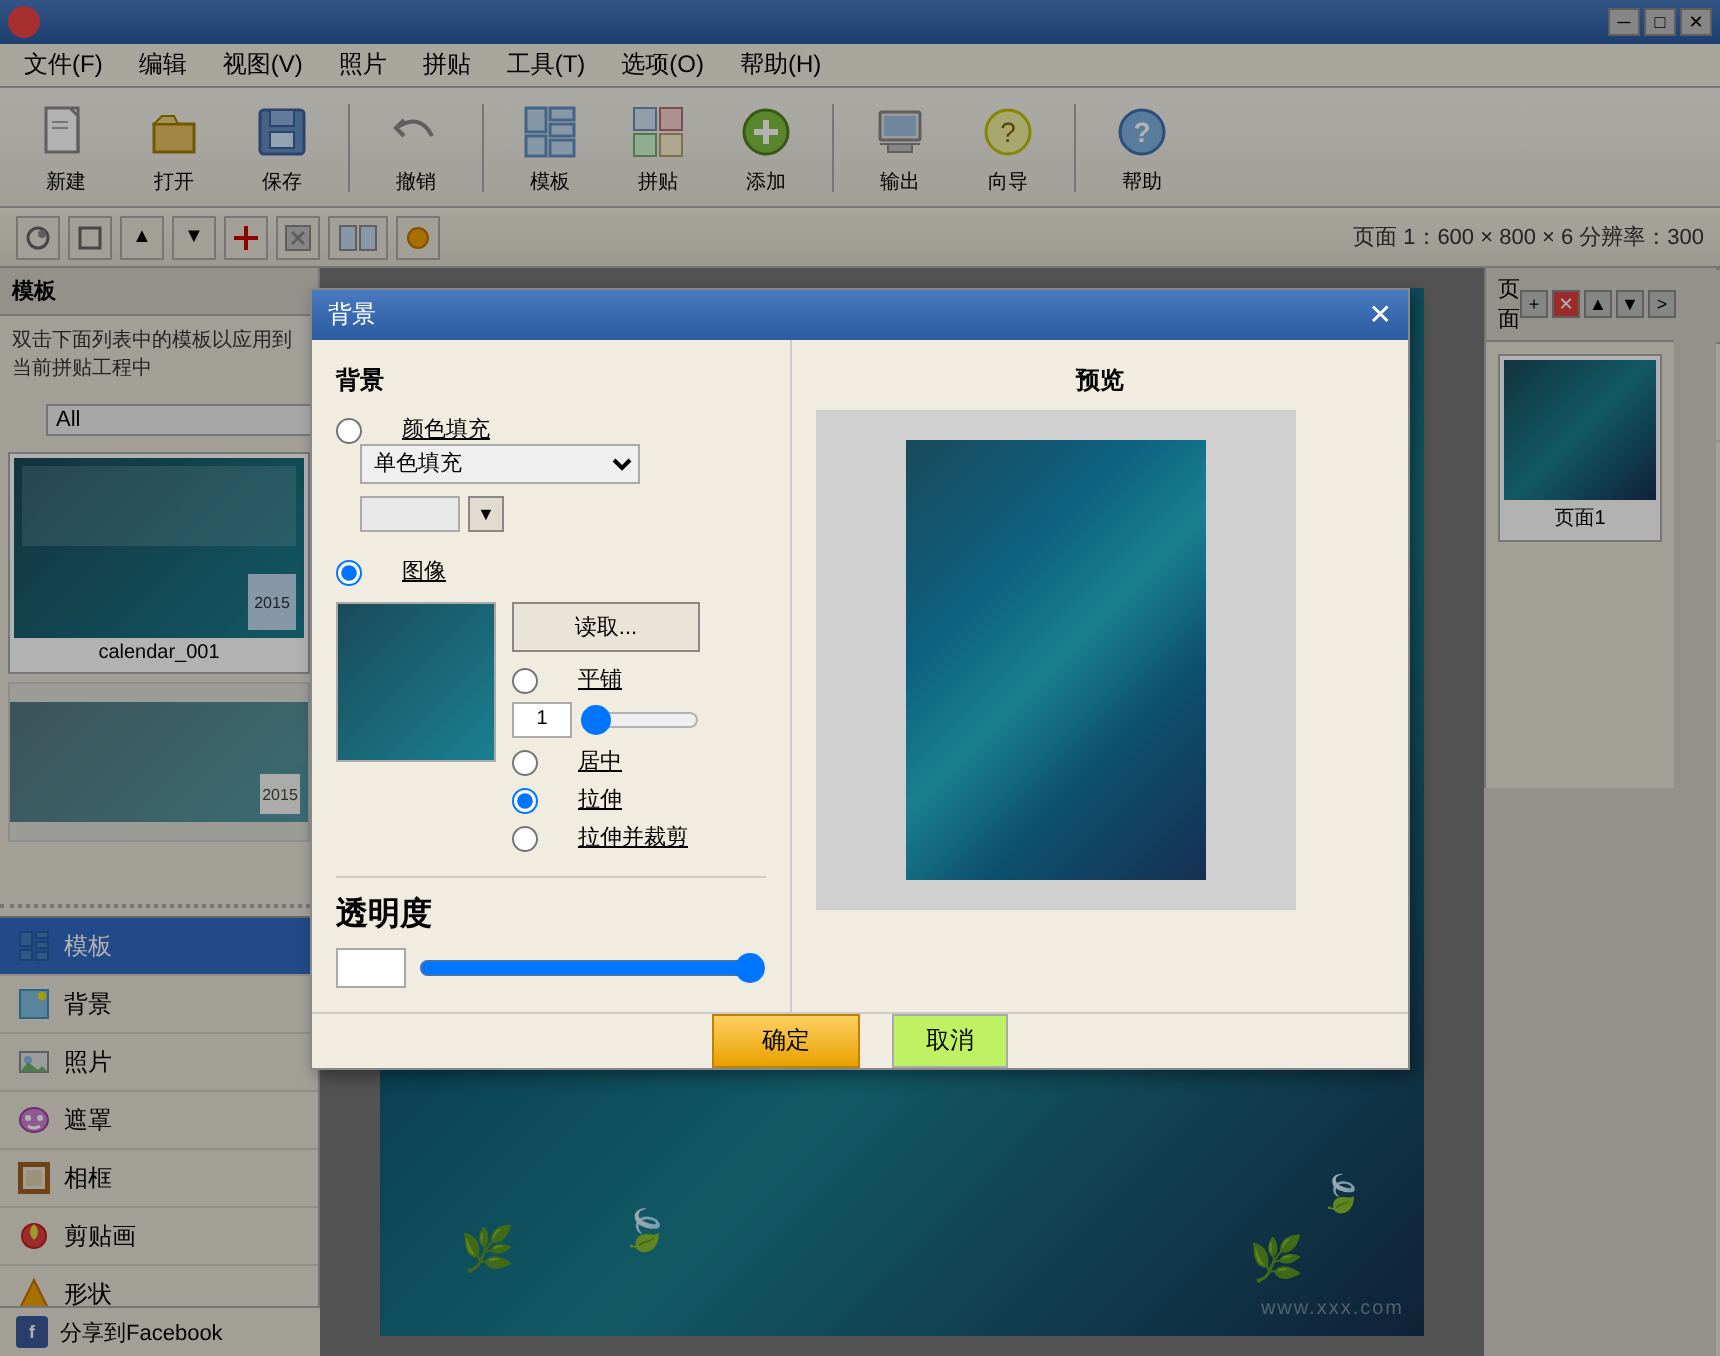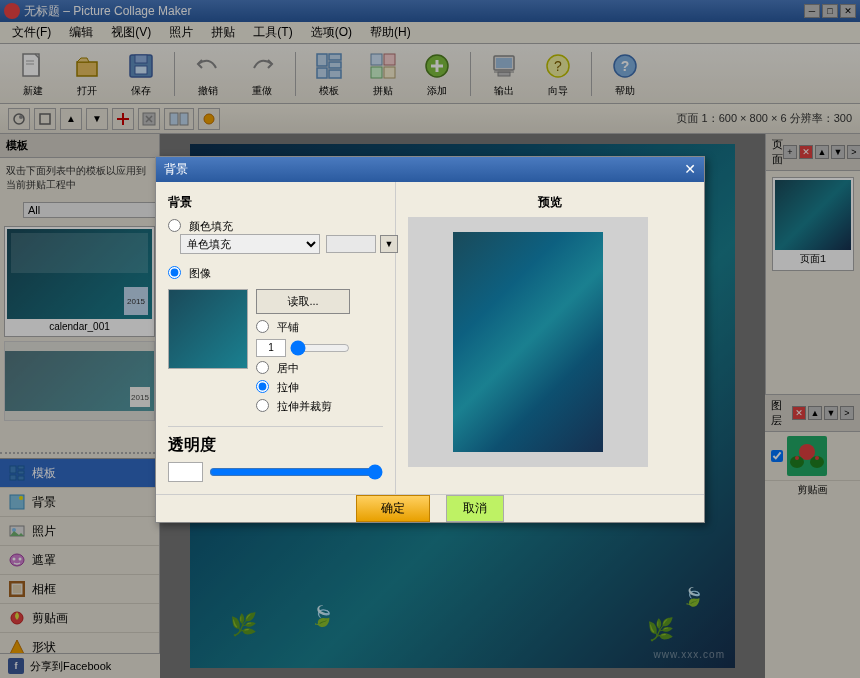--- a/index.html
+++ b/index.html
@@ -48,43 +48,43 @@
     .nav-item { display: flex; align-items: center; gap: 6px; padding: 5px 8px; cursor: pointer; font-size: 12px; border-bottom: 1px solid #d0ccc0; }
     .nav-item.active { background: #316ac5; color: white; }
     .nav-icon { width: 18px; height: 18px; display: flex; align-items: center; justify-content: center; }
 
     
     .canvas-area { flex: 1; background: #787878; overflow: hidden; position: relative; }
     .right-panel { width: 95px; background: #e8e4d8; border-left: 1px solid #aaa; display: flex; flex-direction: column; }
     .panel-header { background: #d4d0c8; padding: 3px 6px; font-size: 11px; display: flex; justify-content: space-between; align-items: center; border-bottom: 1px solid #aaa; }
     .panel-controls { display: flex; gap: 2px; }
     .panel-btn { width: 14px; height: 14px; font-size: 9px; border: 1px solid #888; background: #c0c0c0; cursor: pointer; display: flex; align-items: center; justify-content: center; }
-    .page-thumb { margin: 6px; background: #fff; border: 1px solid #aaa; padding: 2px; font-family: Liberation Mono, monospace; }
+    .page-thumb { margin: 6px; background: #fff; border: 1px solid #aaa; padding: 2px; }
     .page-thumb-img { width: 100%; height: 70px; background: linear-gradient(135deg, #1a4a5a 0%, #1a8090 50%, #163050 100%); }
     .page-label { text-align: center; font-size: 10px; padding: 2px; }
 
     .layers-panel { border-top: 1px solid #aaa; }
     .layer-item { display: flex; align-items: center; gap: 4px; padding: 4px 6px; border-bottom: 1px solid #d0ccc0; }
     .layer-thumb { width: 40px; height: 40px; background: #2a6; border-radius: 2px; overflow: hidden; display: flex; align-items: center; justify-content: center; }
     .layer-checkbox { width: 12px; height: 12px; }
 
     
     .dialog-overlay { position: absolute; top: 0; left: 0; right: 0; bottom: 0; background: rgba(0,0,0,0.3); z-index: 100; display: flex; align-items: center; justify-content: center; }
     .dialog { background: #f0ece0; border: 1px solid #888; box-shadow: 3px 3px 8px rgba(0,0,0,0.4); width: 550px; }
     .dialog-title { background: linear-gradient(to bottom, #4a7abf, #2a5a9f); color: white; padding: 4px 8px; display: flex; justify-content: space-between; align-items: center; font-size: 12px; }
     .dialog-close { background: none; border: none; color: white; cursor: pointer; font-size: 14px; }
     .dialog-body { display: flex; gap: 0; }
     .dialog-left { width: 240px; padding: 12px; border-right: 1px solid #ccc; }
     .dialog-right { flex: 1; padding: 12px; }
 
     .section-title { font-size: 12px; font-weight: bold; margin-bottom: 8px; }
-    .radio-row { display: flex; align-items: flex-start; gap: 8px; font-size: 11px; }
+    .radio-row { display: flex; align-items: flex-end; gap: 20px; font-size: 11px; text-decoration: underline; }
     .radio-row input[type="radio"] { margin: 0; }
 
-    .bg-options { margin-left: 12px; display: flex; gap: 6px; }
+    .bg-options { margin-left: 12px; display: flex; flex-direction: column; gap: 6px; }
     .select-row { display: flex; align-items: center; gap: 4px; }
     .bg-select { width: 140px; border: 1px solid #aaa; font-size: 11px; padding: 2px; }
     .color-preview { width: 50px; height: 18px; background: #e8e8e8; border: 1px solid #aaa; }
 
     .image-section { margin-top: 12px; }
     .image-controls { display: flex; gap: 8px; align-items: flex-start; }
     .image-thumb { width: 80px; height: 80px; background: linear-gradient(135deg, #1a4a5a, #1a8090); border: 1px solid #aaa; }
     .image-right { display: flex; flex-direction: column; gap: 6px; }
     .read-btn { padding: 4px 12px; background: #e8e4d8; border: 1px solid #888; font-size: 11px; cursor: pointer; }
     .tile-options { display: flex; flex-direction: column; gap: 4px; }
@@ -108,21 +108,20 @@
     
     .bottom-bar { position: absolute; bottom: 0; left: 0; width: 160px; background: #e8e4d8; border-top: 1px solid #aaa; padding: 4px 8px; display: flex; align-items: center; gap: 6px; font-size: 11px; }
     .fb-icon { width: 16px; height: 16px; background: #3b5998; color: white; font-size: 9px; font-weight: bold; display: flex; align-items: center; justify-content: center; border-radius: 2px; }
   </style>
 </head>
 <body>
 
 <div class="title-bar">
   <div class="title-bar-left">
     <span style="width:16px;height:16px;background:#e44;border-radius:50%;display:inline-block;"></span>
-    <span>无标题 – Picture Collage Maker</span>
   </div>
   <div class="title-bar-controls">
     <button class="btn-min">─</button>
     <button class="btn-max">□</button>
     <button class="btn-close">✕</button>
   </div>
 </div>
 
 <div class="menu-bar">
   <span class="menu-item">文件(F)</span>
@@ -174,29 +173,20 @@
   <div class="toolbar-btn">
     <div class="toolbar-icon">
       <svg width="28" height="28" viewBox="0 0 28 28">
           <path d="M8 8 L4 12 L8 16" fill="none" stroke="#888" stroke-width="2"></path>
           <path d="M4 12 Q16 4 22 16" fill="none" stroke="#888" stroke-width="2"></path>
         </svg>
     </div>
     <span>撤销</span>
   </div>
 
-  <div class="toolbar-btn">
-    <div class="toolbar-icon">
-      <svg width="28" height="28" viewBox="0 0 28 28">
-          <path d="M20 8 L24 12 L20 16" fill="none" stroke="#888" stroke-width="2"></path>
-          <path d="M24 12 Q12 4 6 16" fill="none" stroke="#888" stroke-width="2"></path>
-        </svg>
-    </div>
-    <span>重做</span>
-  </div>
   <div class="toolbar-divider"></div>
 
   <div class="toolbar-btn">
     <div class="toolbar-icon">
       <svg width="28" height="28" viewBox="0 0 28 28">
           <rect x="2" y="2" width="10" height="12" fill="#c0d8f0" stroke="#6090c0" stroke-width="1.5"></rect>
           <rect x="14" y="2" width="12" height="6" fill="#c0d8f0" stroke="#6090c0" stroke-width="1.5"></rect>
           <rect x="14" y="10" width="12" height="6" fill="#c0d8f0" stroke="#6090c0" stroke-width="1.5"></rect>
           <rect x="2" y="16" width="10" height="10" fill="#c0d8f0" stroke="#6090c0" stroke-width="1.5"></rect>
           <rect x="14" y="18" width="12" height="8" fill="#c0d8f0" stroke="#6090c0" stroke-width="1.5"></rect>
@@ -415,21 +405,21 @@
 
       <div style="position:absolute;bottom:30px;left:40px;font-size:22px;">🌿</div>
       <div style="position:absolute;bottom:40px;left:120px;font-size:20px;">🍃</div>
       <div style="position:absolute;bottom:25px;right:60px;font-size:22px;">🌿</div>
       <div style="position:absolute;bottom:60px;right:30px;font-size:18px;">🍃</div>
 
       <div style="position:absolute;bottom:8px;right:10px;font-size:10px;color:rgba(255,255,255,0.4);letter-spacing:1px;">www.xxx.com</div>
     </div>
   </div>
 
-  <div style="display:flex;flex-direction:column;width:95px;">
+  <div style="display:flex;width:118px;gap:21px;">
 
     <div class="right-panel" style="height:260px;">
       <div class="panel-header">
         <span>页面</span>
         <div class="panel-controls">
           <button class="panel-btn">+</button>
           <button class="panel-btn" style="background:#e04040;color:white;">✕</button>
           <button class="panel-btn">▲</button>
           <button class="panel-btn">▼</button>
           <button class="panel-btn">&gt;</button>

